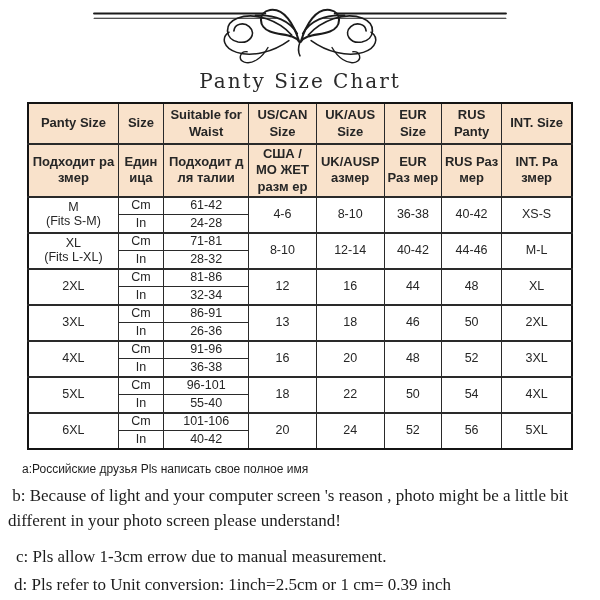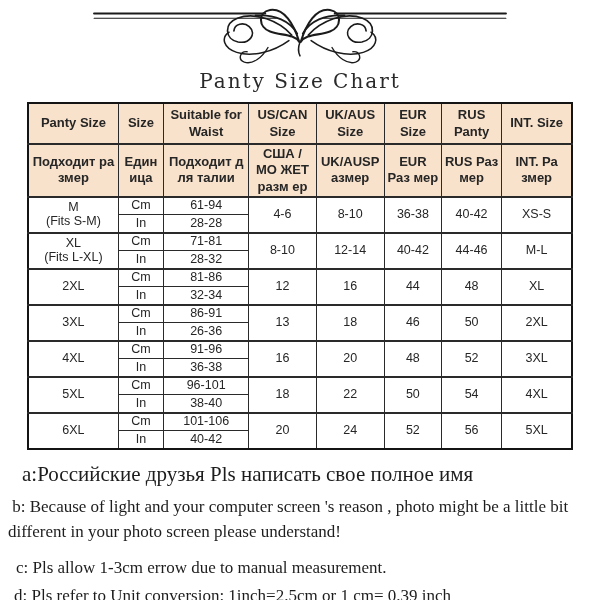--- a/index.html
+++ b/index.html
@@ -27,21 +27,21 @@
     background: #f9e2cb; font-weight: bold; font-size: 13px; line-height: 1.25;
     word-wrap: break-word;
   }
   .head-en th { height: 41px; }
   .head-ru th { height: 52px; border-top-width: 2px; }
   .size-table tbody td { font-size: 12.5px; height: 18px; line-height: 1.1; }
   .size-table tbody tr.group-first td { border-top: 2px solid #2a2a2a; }
   .size-table td.size-cell { white-space: pre-line; }
   .notes { padding: 8px 6px 0 6px; color: #1d1d1d; }
   .note { margin: 0; }
-  .note-sans { font-family: Liberation Serif, serif; font-size: 21px; margin: 4px 0 7px 16px; }
+  .note-sans { font-family: Liberation Sans, sans-serif; font-size: 12px; margin: 4px 0 7px 16px; }
   .note-serif { font-family: Liberation Serif, serif; font-size: 17px; }
   .note-b { margin: 3px 0 0 2px; line-height: 1.5; white-space: pre-wrap; }
   .note-c { margin: 13px 0 8px 10px; }
   .note-d { margin: 7px 0 0 8px; }
 </style>
 </head>
 <body>
 
 <div class="page">
 
@@ -94,30 +94,30 @@
         <th>EUR Раз мер</th>
         <th>RUS Раз мер</th>
         <th>INT. Ра змер</th>
       </tr>
     </thead>
     <tbody>
         <tr class="group-first">
           <td rowspan="2" class="size-cell">M
 (Fits S-M)</td>
           <td>Cm</td>
-          <td>61-94</td>
+          <td>61-42</td>
           <td rowspan="2">4-6</td>
           <td rowspan="2">8-10</td>
           <td rowspan="2">36-38</td>
           <td rowspan="2">40-42</td>
           <td rowspan="2">XS-S</td>
         </tr>
         <tr>
           <td>In</td>
-          <td>28-28</td>
+          <td>24-28</td>
         </tr>
         <tr class="group-first">
           <td rowspan="2" class="size-cell">XL
 (Fits L-XL)</td>
           <td>Cm</td>
           <td>71-81</td>
           <td rowspan="2">8-10</td>
           <td rowspan="2">12-14</td>
           <td rowspan="2">40-42</td>
           <td rowspan="2">44-46</td>
@@ -174,21 +174,21 @@
           <td>Cm</td>
           <td>96-101</td>
           <td rowspan="2">18</td>
           <td rowspan="2">22</td>
           <td rowspan="2">50</td>
           <td rowspan="2">54</td>
           <td rowspan="2">4XL</td>
         </tr>
         <tr>
           <td>In</td>
-          <td>38-40</td>
+          <td>55-40</td>
         </tr>
         <tr class="group-first">
           <td rowspan="2" class="size-cell">6XL</td>
           <td>Cm</td>
           <td>101-106</td>
           <td rowspan="2">20</td>
           <td rowspan="2">24</td>
           <td rowspan="2">52</td>
           <td rowspan="2">56</td>
           <td rowspan="2">5XL</td>

